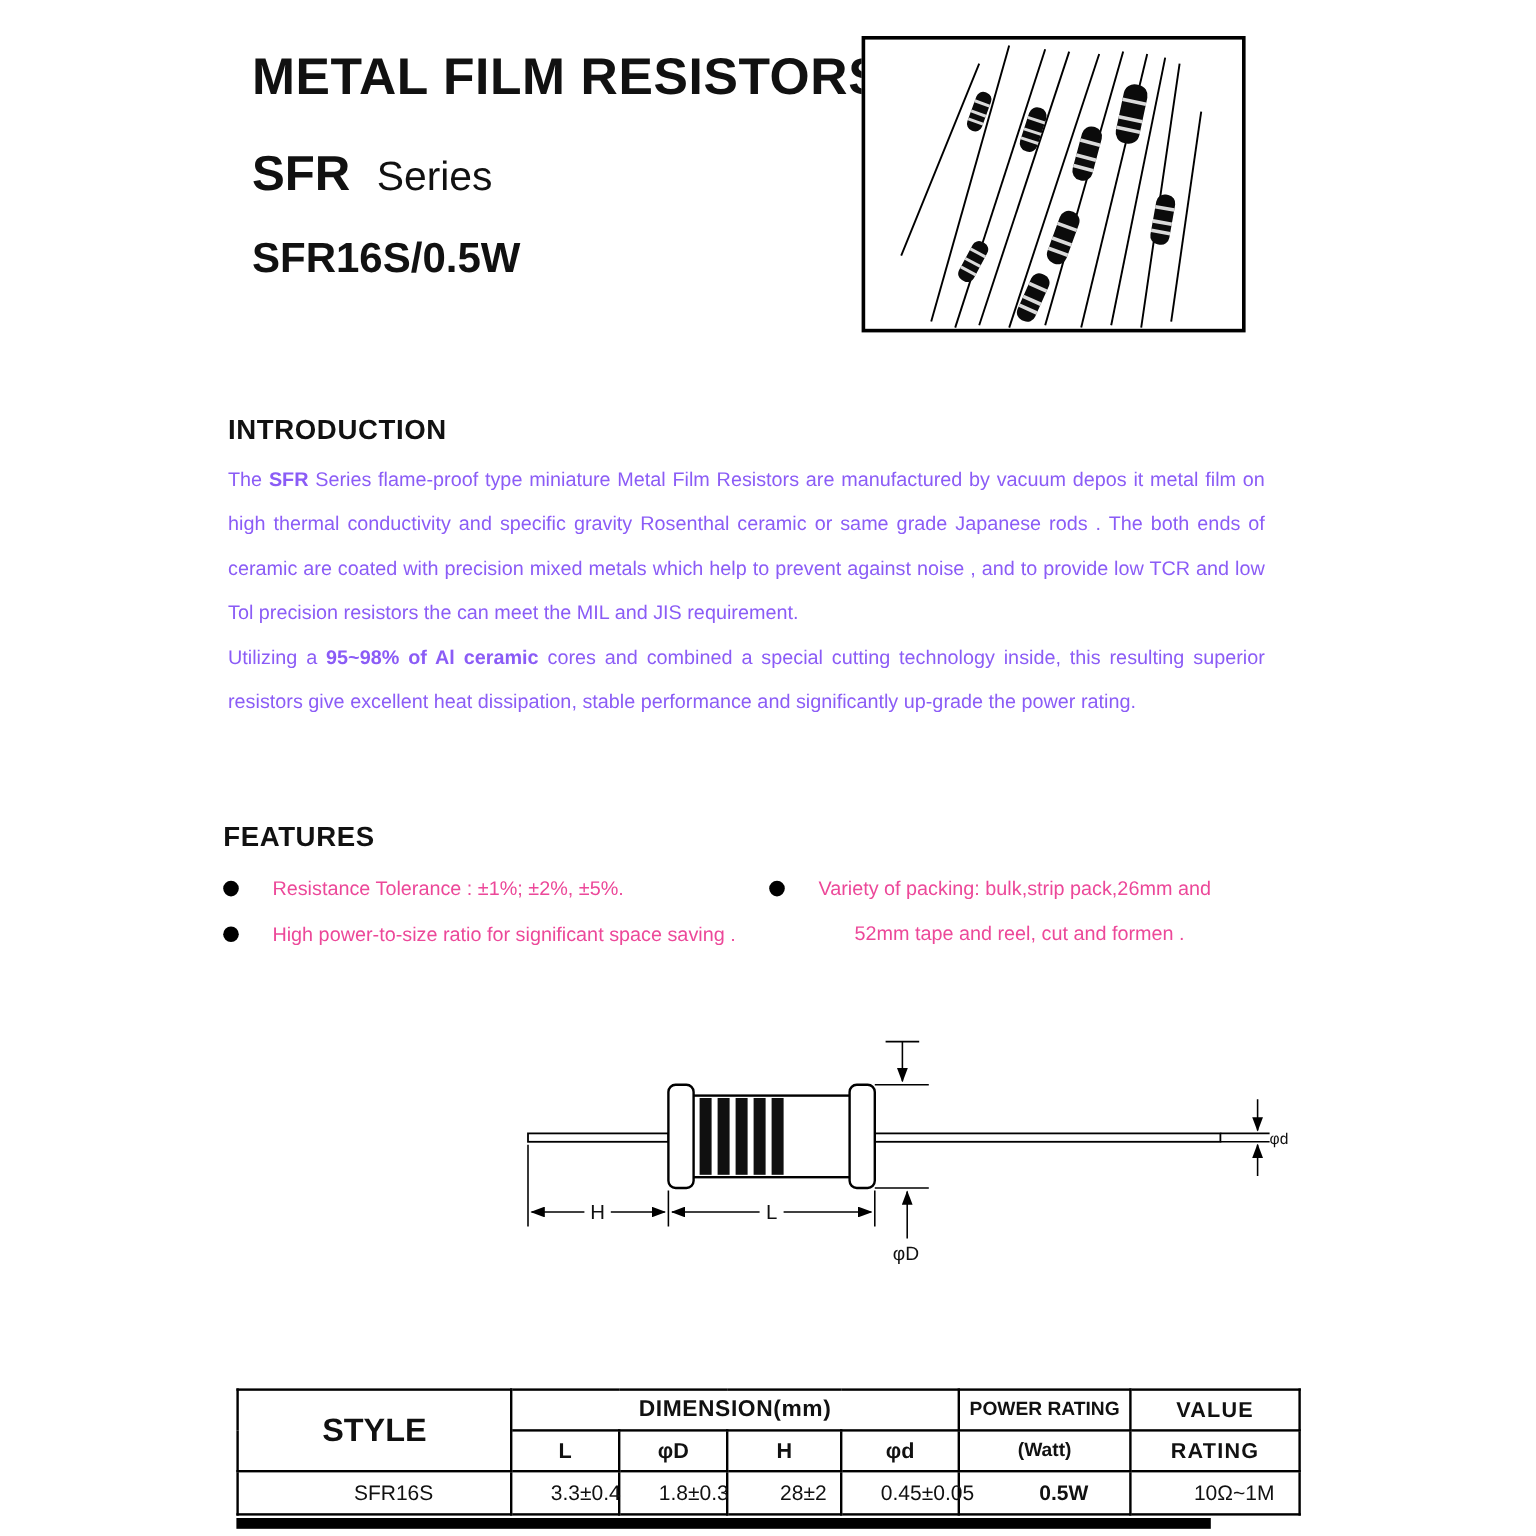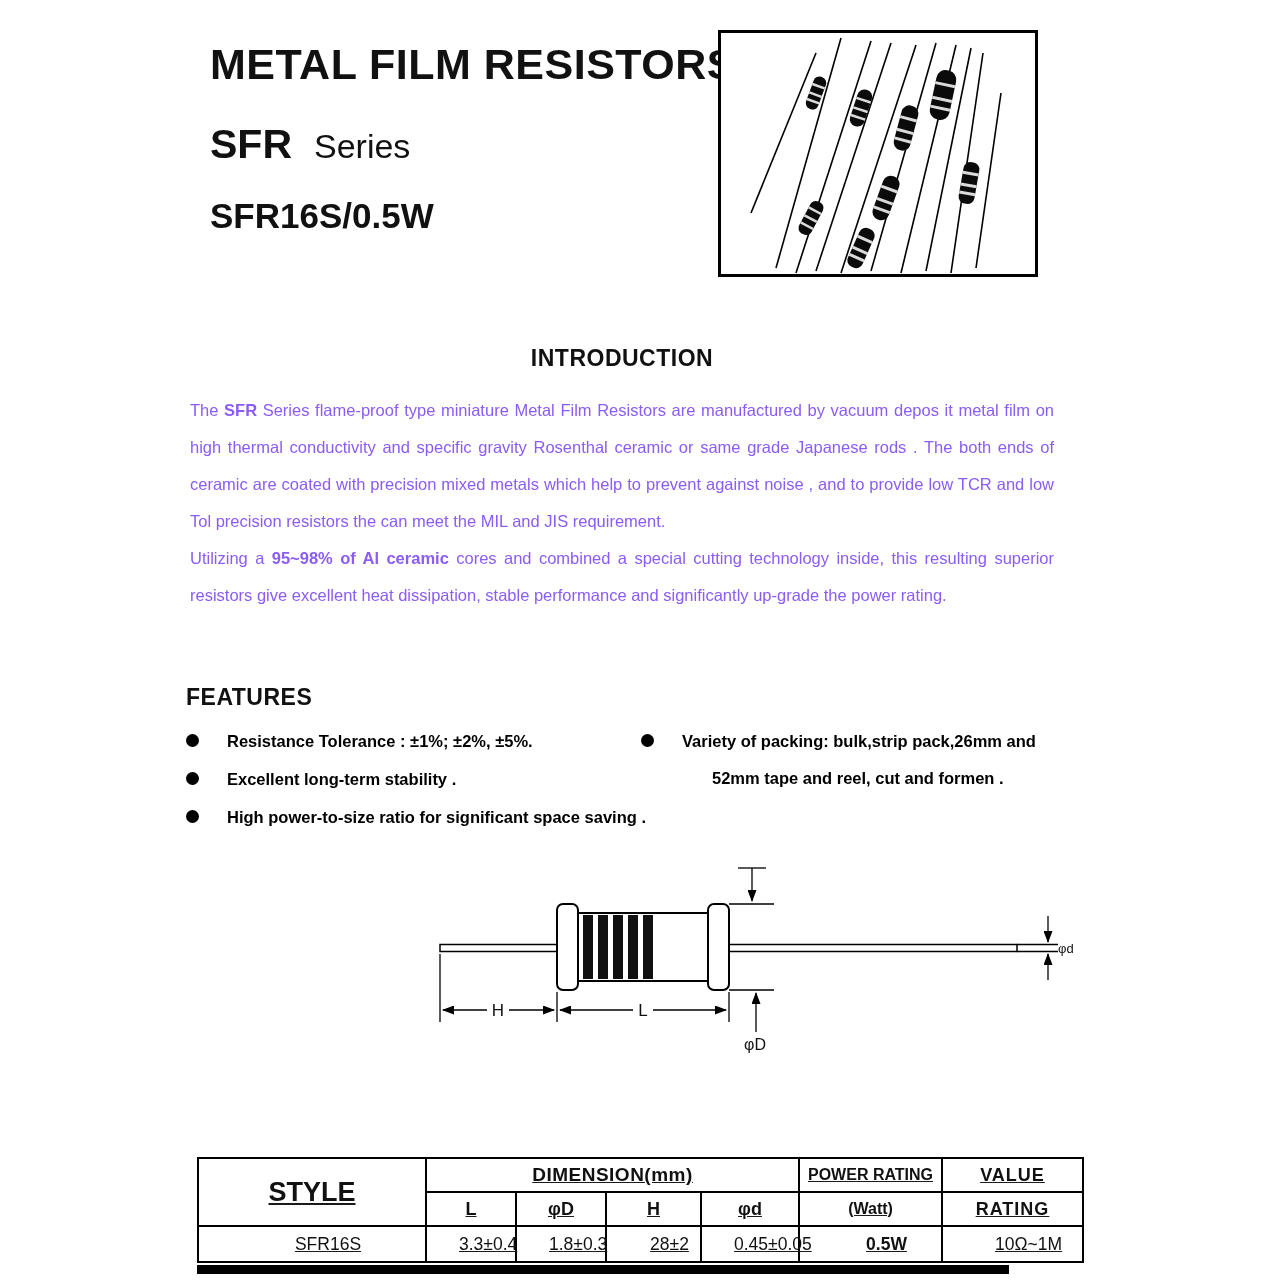--- a/index.html
+++ b/index.html
@@ -19,42 +19,42 @@
   .series-suffix { font-size:34px; font-weight:400; color:#111; }
   .model { margin-top:28px; font-size:35px; font-weight:700; color:#111; }
 
   .photo-box { position:absolute; left:718px; top:30px; width:320px; height:247px; border:3px solid #000; background:#fff; }
   .photo-svg { width:100%; height:100%; display:block; }
   .photo-svg line { stroke:#000; stroke-width:1.6; }
 
   
   .section-heading { font-size:23px; font-weight:700; color:#111; letter-spacing:0.5px; }
   .intro { position:absolute; left:190px; top:345px; width:864px; }
-  .intro .section-heading { margin-bottom:20px;text-align:center; }
+  .intro .section-heading { margin-bottom:10px; }
   .intro p { font-size:16.5px; line-height:37px; text-align:justify; color:#8b5cf6; }
 
   
   .features { position:absolute; left:186px; top:684px; width:900px; }
   .features .section-heading { margin-bottom:18px; }
   .feature-cols { display:flex; }
   .fcol-left { width:455px; }
   .fcol-right { width:440px; }
   .feature-item { display:flex; align-items:flex-start; margin-bottom:14px; }
-  .feature-text { font-size:16.5px; line-height:24px; color:#000000; white-space:nowrap;font-weight:bold; }
+  .feature-text { font-size:16.5px; line-height:24px; color:#ec4899; white-space:nowrap; }
   .bullet { flex:0 0 13px; width:13px; height:13px; border-radius:50%; background:#000; margin:5px 28px 0 0; }
   .feature-cont-line { padding-left:30px; margin-top:13px; }
 
   
   .diagram { position:absolute; left:400px; top:858px; width:700px; height:220px; }
   .diagram-svg { width:100%; height:100%; display:block; }
   .diagram-svg line { stroke:#000; stroke-width:1.3; }
   .diagram-svg text { fill:#111; font-family:"Liberation Sans","DejaVu Sans",sans-serif; }
 
   
-  .table-wrap { position:absolute; left:197px; top:1157px; width:812px;text-decoration:underline; }
+  .table-wrap { position:absolute; left:197px; top:1157px; width:812px; }
   .spec-table { width:885px; border-collapse:collapse; table-layout:fixed; }
   .spec-table td { border:2px solid #000; text-align:center; vertical-align:middle; color:#111; background:#fff; }
   .r1 td { height:34px; }
   .r2 td { height:34px; }
   .r3 td { height:36px; font-size:17.5px; font-weight:400;padding-left:32px; }
   .cell-style-header { font-size:27px; font-weight:700; }
   .cell-dim { font-size:19px; font-weight:700; letter-spacing:0.5px;border-radius:14px; }
   .cell-power, .cell-watt { font-size:16px; font-weight:700; }
   .cell-value, .cell-rating { font-size:18px; font-weight:700; letter-spacing:1px; }
   .sub { font-size:18px; font-weight:700; }
@@ -145,24 +145,20 @@
     <p><span>Utilizing a </span><b>95~98% of Al ceramic</b><span> cores and combined a special cutting technology inside, this resulting superior resistors give excellent heat dissipation,  stable performance and significantly up-grade the power rating.</span></p>
   </div>
 
   <div class="features">
     <div class="section-heading">FEATURES</div>
     <div class="feature-cols">
       <div class="fcol-left">
         <div class="feature-item">
           <span class="bullet"></span>
           <span class="feature-text">Resistance Tolerance : ±1%;  ±2%,  ±5%.</span>
-        </div>
-        <div class="feature-item">
-          <span class="bullet"></span>
-          <span class="feature-text">Excellent long-term stability .</span>
         </div>
         <div class="feature-item">
           <span class="bullet"></span>
           <span class="feature-text">High power-to-size ratio for significant space saving .</span>
         </div>
       </div>
       <div class="fcol-right">
         <div class="feature-item">
           <span class="bullet"></span>
           <div>

